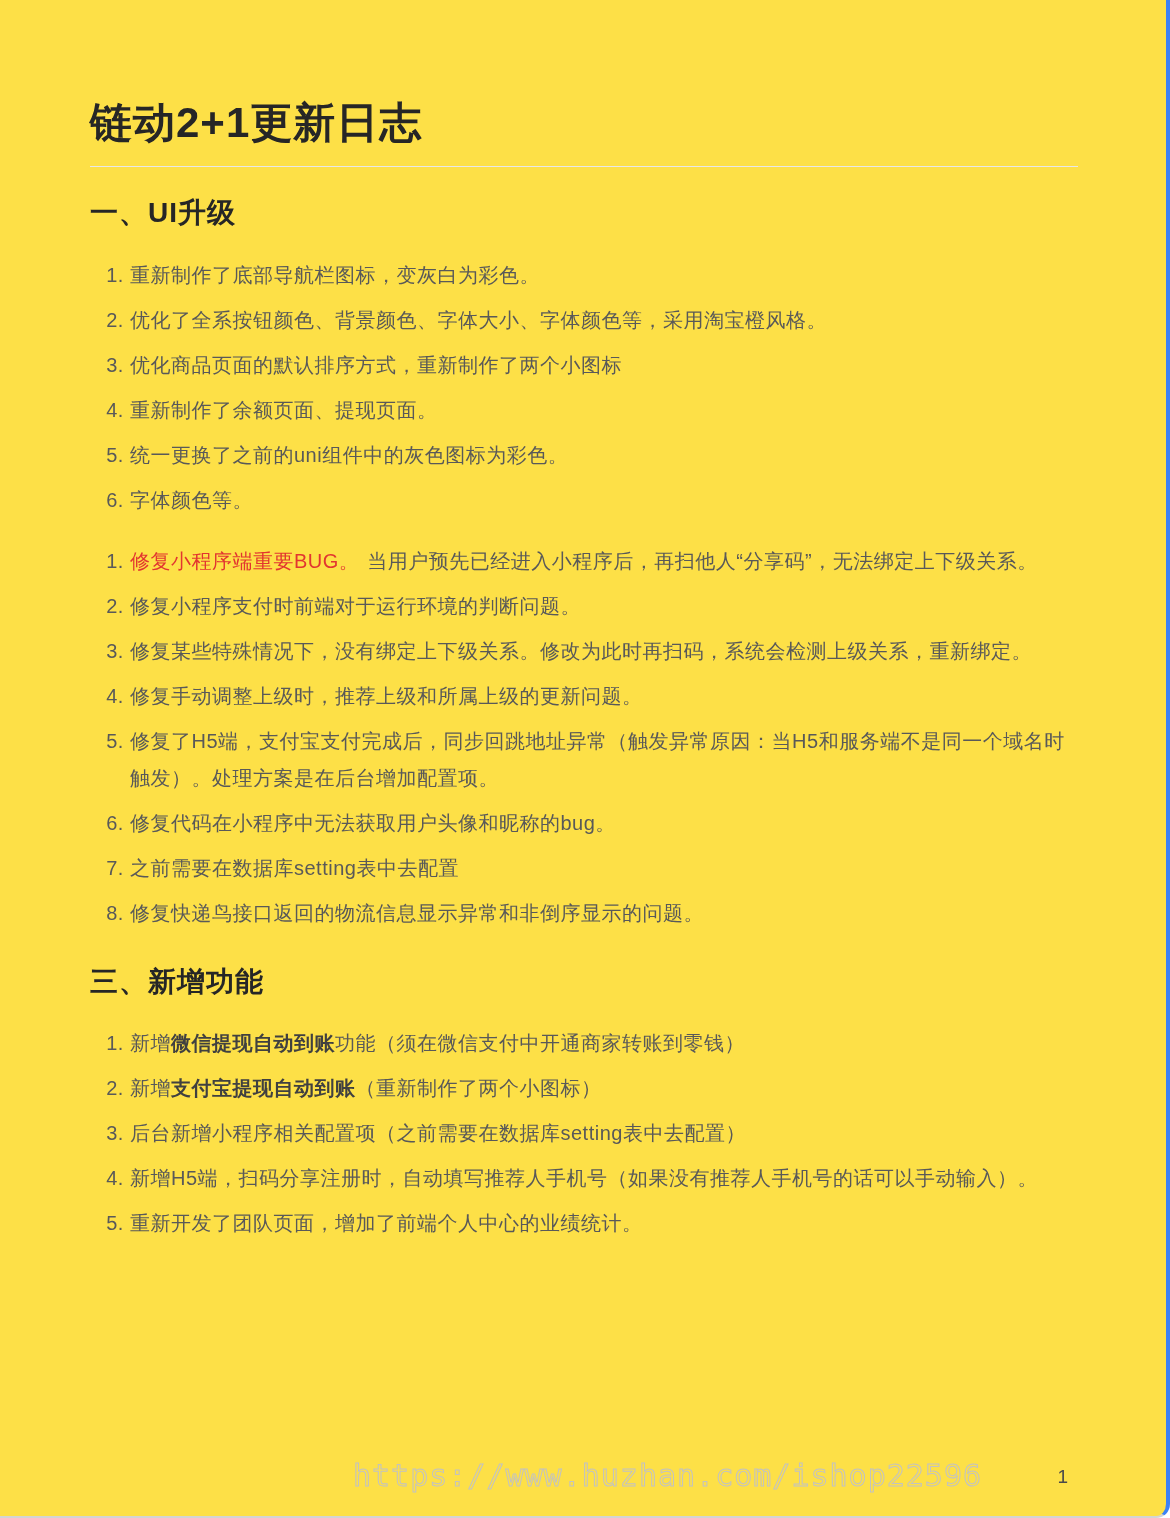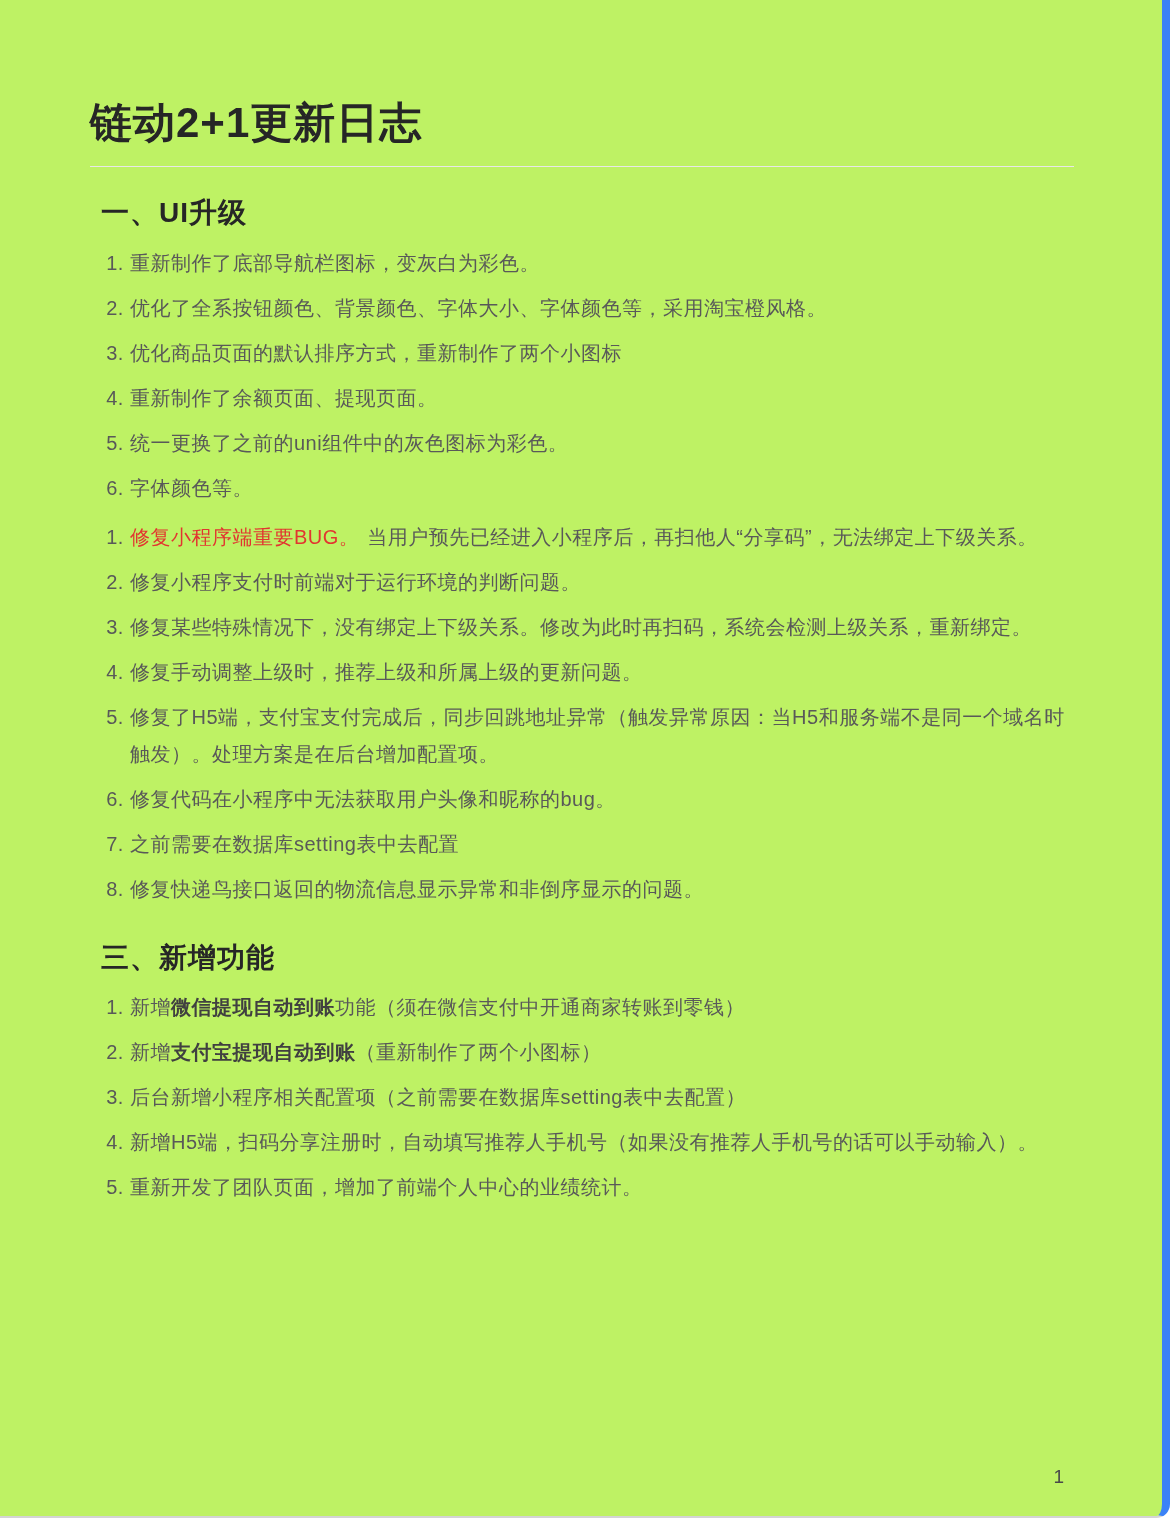--- a/index.html
+++ b/index.html
@@ -4,50 +4,50 @@
 <style>
   * { box-sizing: border-box; }
   html, body { margin: 0; padding: 0; background: #ffffff; }
   body {
     width: 1170px; height: 1518px;
     font-family: "Liberation Sans", "DejaVu Sans", sans-serif;
   }
   .page {
     position: relative;
     width: 1170px; height: 1518px;
-    background: #bef264;
-    border-right: 8px solid #3b82f6;
+    background: #fde047;
+    border-right: 4px solid #3b82f6;
     border-bottom: 2px solid #d4d4d4;
     border-radius: 0 0 14px 0;
     padding: 0 88px 0 90px;
     overflow: hidden;
   }
   h1.doc-title {
     margin: 0;
     padding-top: 98px;
     padding-bottom: 18px;
     font-size: 42px;
     line-height: 1.2;
     font-weight: 700;
     color: #262626;
     border-bottom: 1px solid #e8e8e8;
     letter-spacing: 1px;
   }
   h2.sec-heading {
-    margin: 11px;
+    margin: 0;
     font-size: 28px;
     line-height: 1.4;
     font-weight: 700;
     color: #262626;
     letter-spacing: 1px;
   }
   h2.first { margin-top: 26px; }
   h2.later { margin-top: 30px; }
   ol.item-list {
-    margin: 12px 0 0 0;
+    margin: 24px 0 0 0;
     padding: 0 0 0 40px;
     color: #595959;
   }
   ol.item-list li {
     font-size: 20px;
     line-height: 37px;
     margin-bottom: 8px;
     color: #595959;
     letter-spacing: 0.5px;
   }
@@ -125,15 +125,16 @@
       </li>
       <li>
         <span>新增</span><strong class="u-strong">支付宝提现自动到账</strong><span>（重新制作了两个小图标）</span>
       </li>
       <li>后台新增小程序相关配置项（之前需要在数据库setting表中去配置）</li>
       <li>新增H5端，扫码分享注册时，自动填写推荐人手机号（如果没有推荐人手机号的话可以手动输入）。</li>
       <li>重新开发了团队页面，增加了前端个人中心的业绩统计。</li>
     </ol>
   </section>
 
+  <div class="watermark">https://www.huzhan.com/ishop22596</div>
   <div class="page-number">1</div>
 
 </div>
 
 </body></html>

